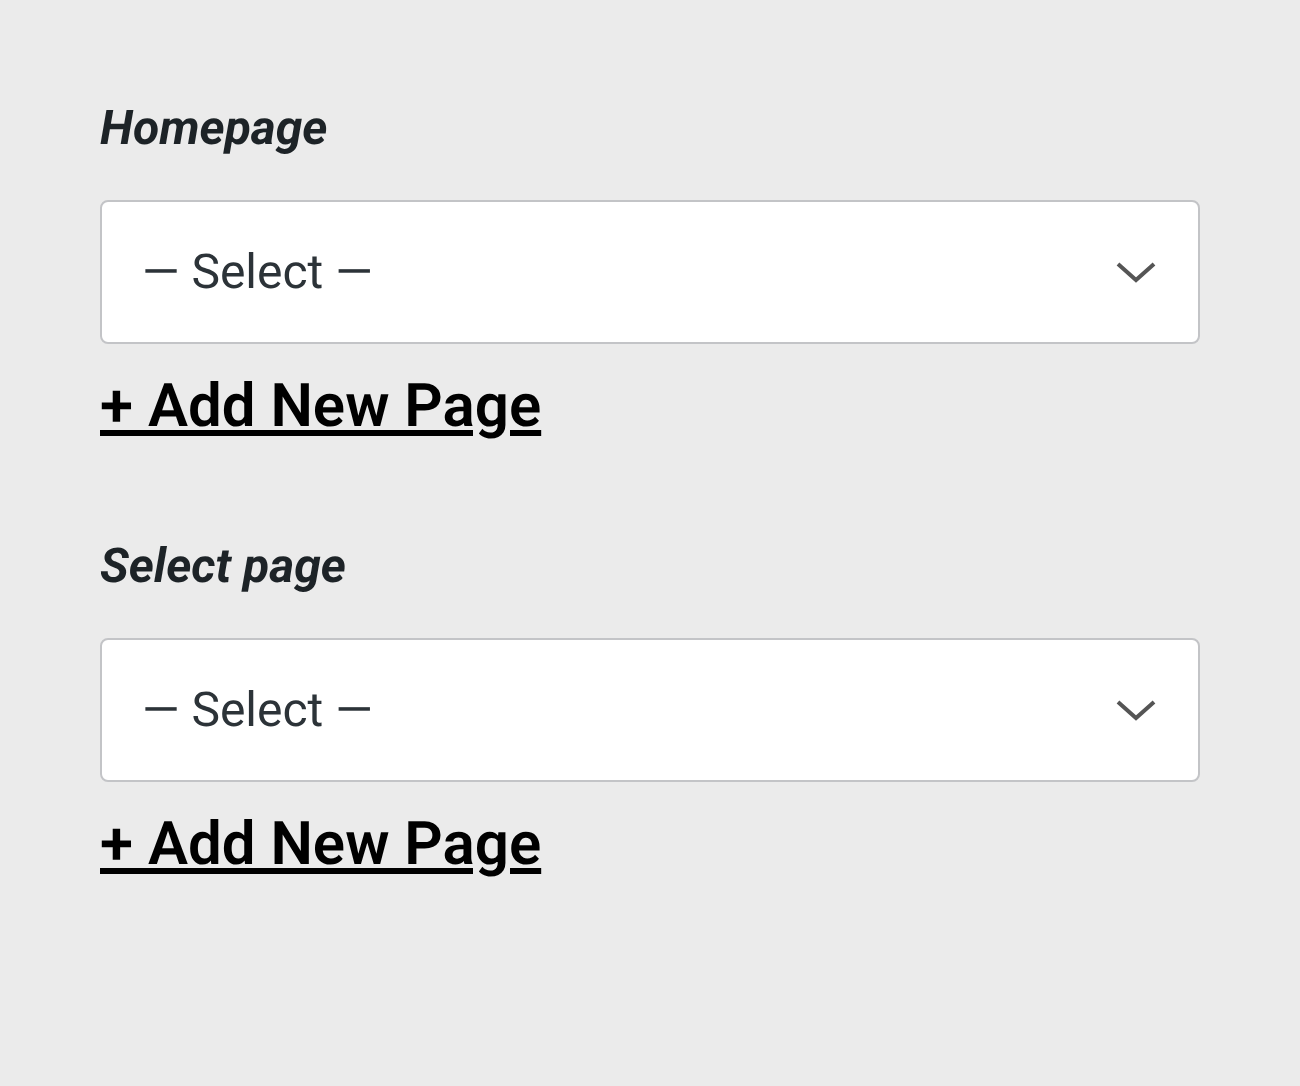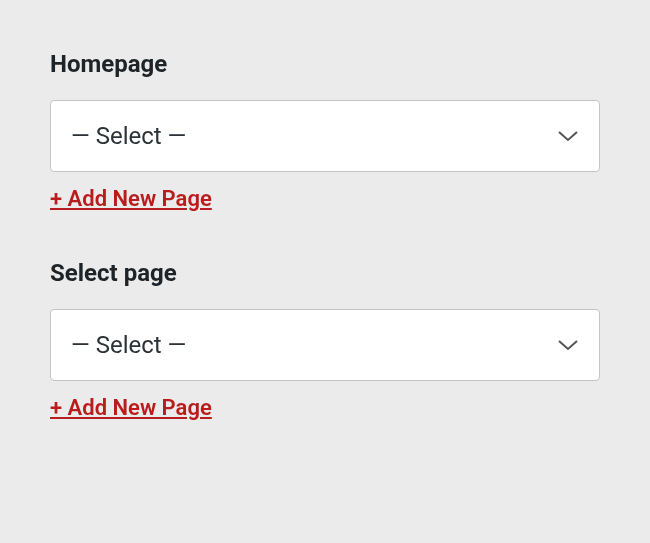--- a/index.html
+++ b/index.html
@@ -16,20 +16,21 @@
     }
     .field-group {
       margin-bottom: 48px;
     }
     .field-label {
       font-size: 24px;
       font-weight: 700;
       color: #1d2327;
       margin-bottom: 22px;
       display: block;
+      font-style: italic;
     }
     .select-wrapper {
       position: relative;
       background: #ffffff;
       border: 1px solid #c3c4c7;
       border-radius: 4px;
       height: 72px;
       display: flex;
       align-items: center;
       padding: 0 20px;
@@ -50,23 +51,23 @@
       justify-content: center;
     }
     .chevron svg {
       width: 22px;
       height: 14px;
       stroke: #555;
       stroke-width: 2;
       fill: none;
     }
     .add-link {
-      font-size: 22px;
+      font-size: 30px;
       font-weight: 600;
-      color: #b91c1c;
+      color: #000000;
       text-decoration: underline;
       cursor: pointer;
       display: inline-block;
     }
   </style>
 </head>
 <body>
 
 <div class="field-group">
   <label class="field-label">Homepage</label>

